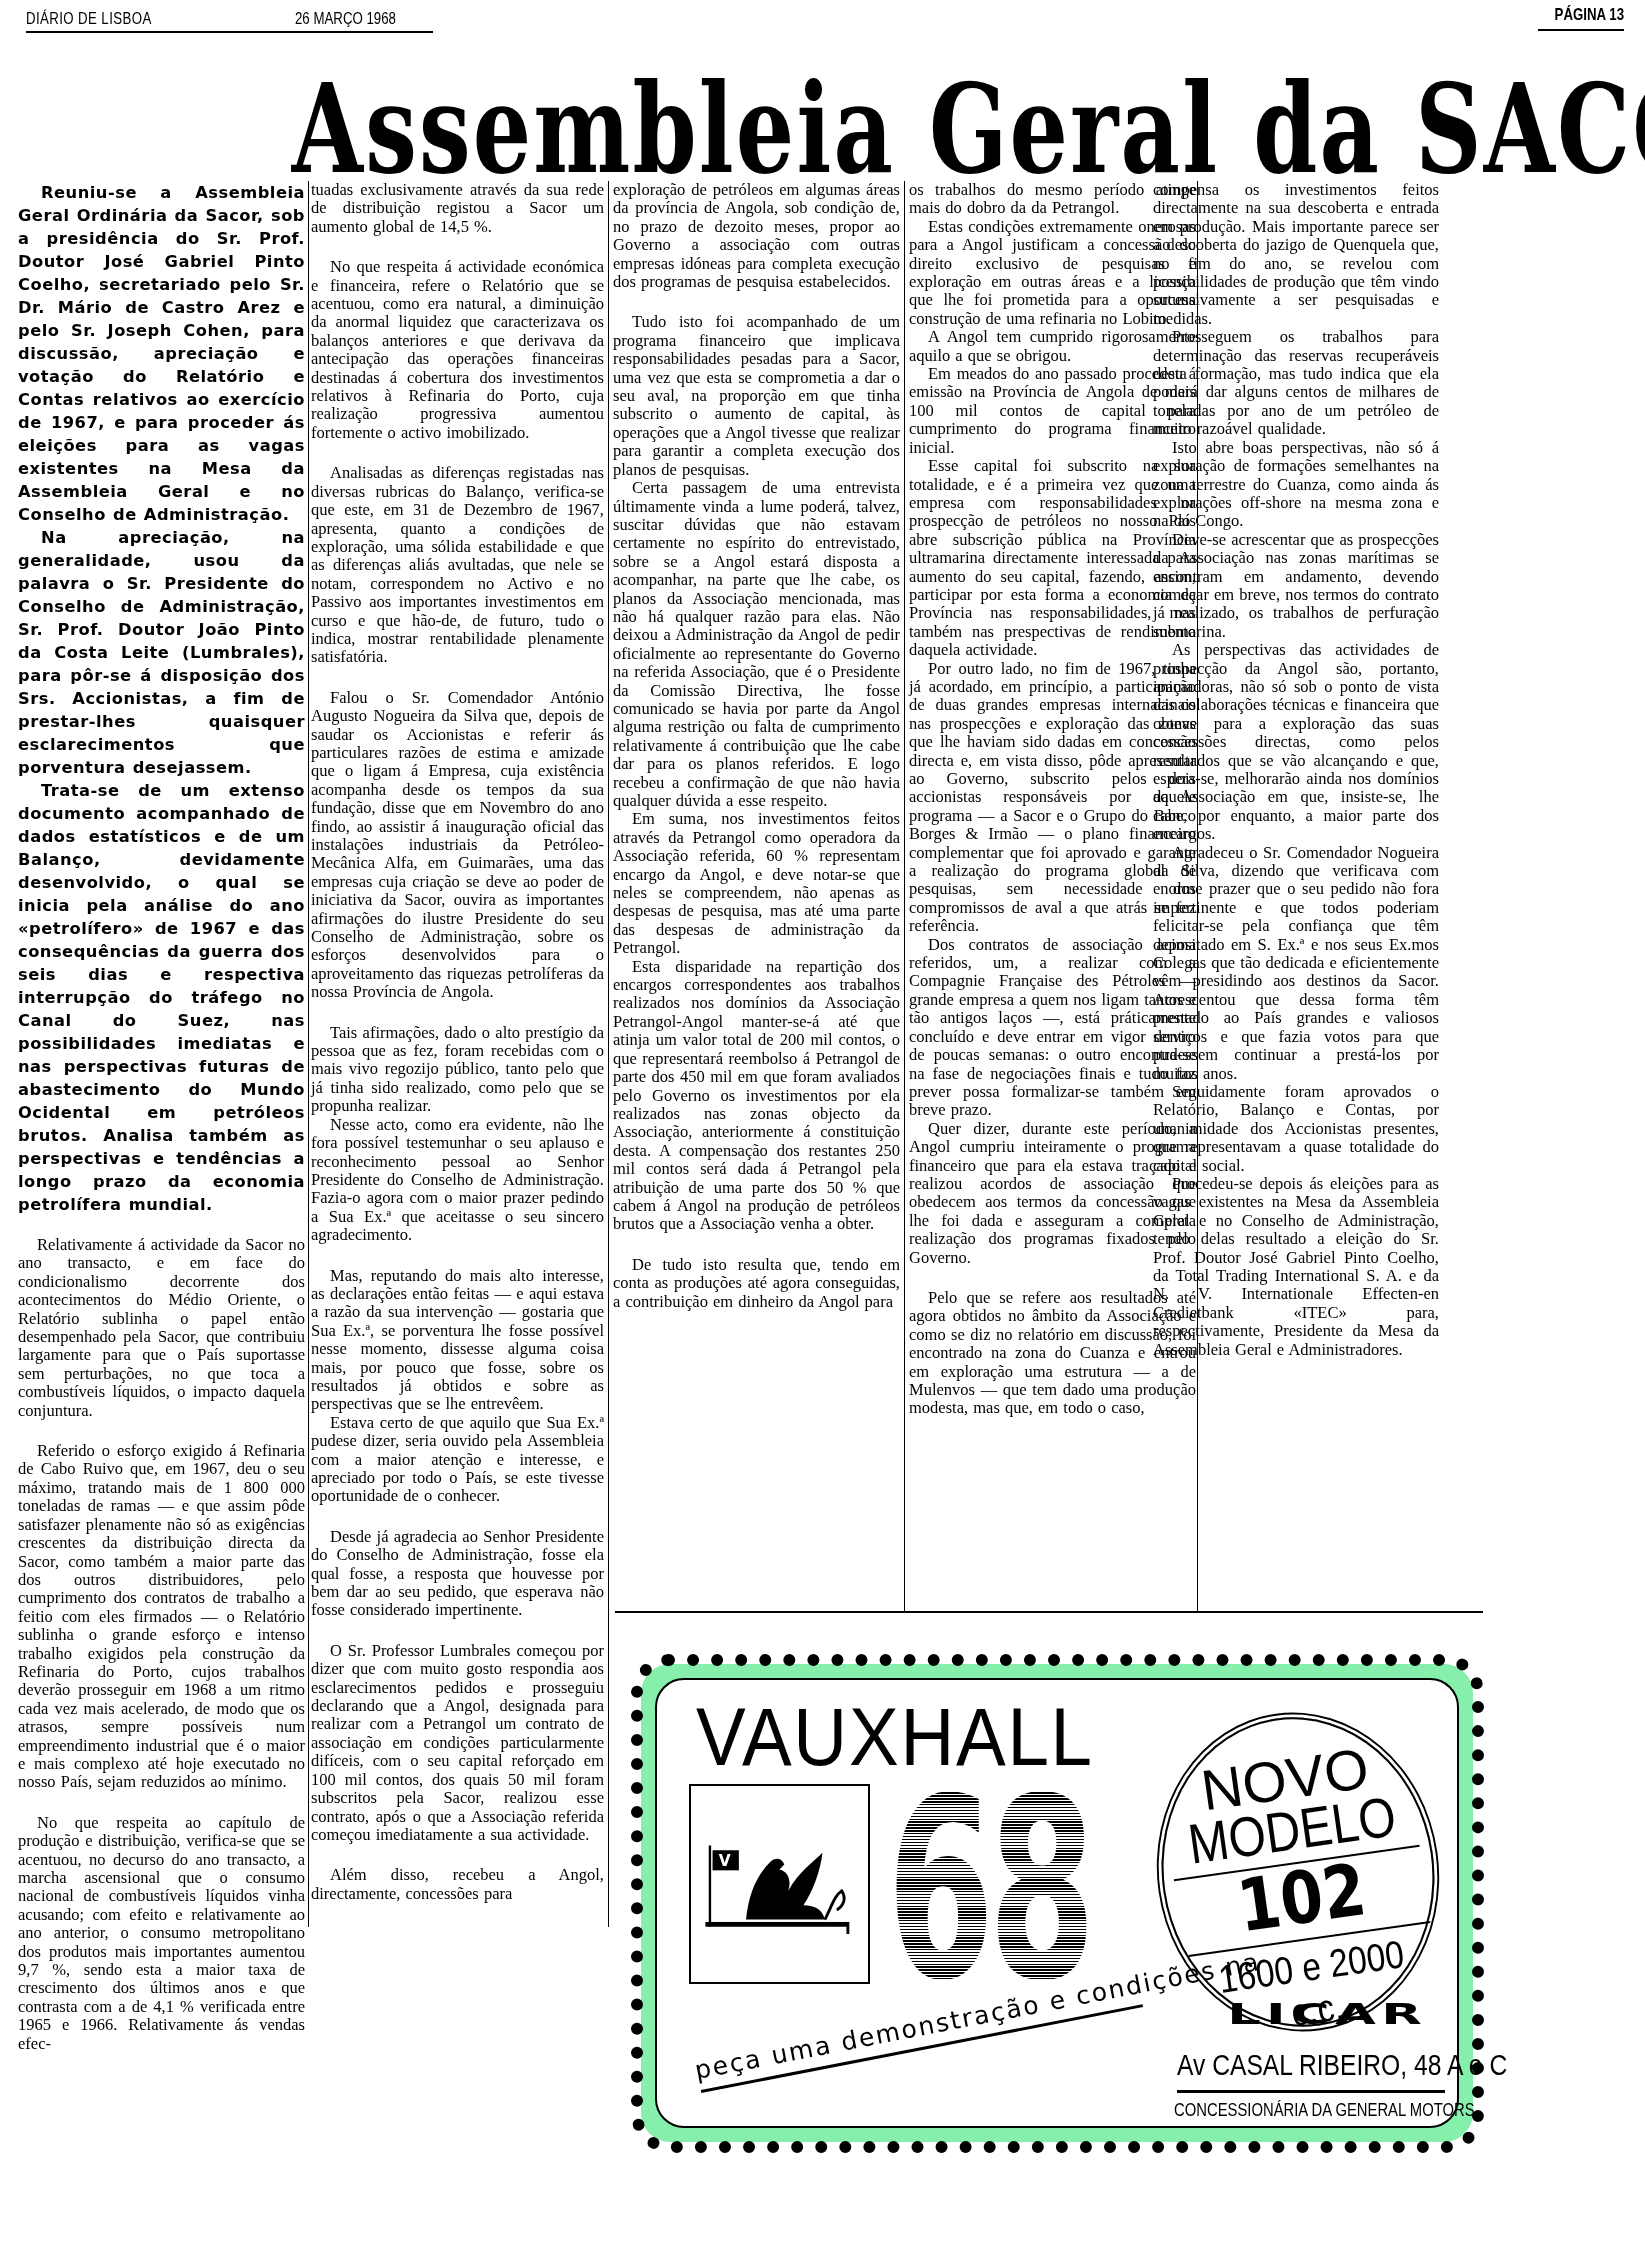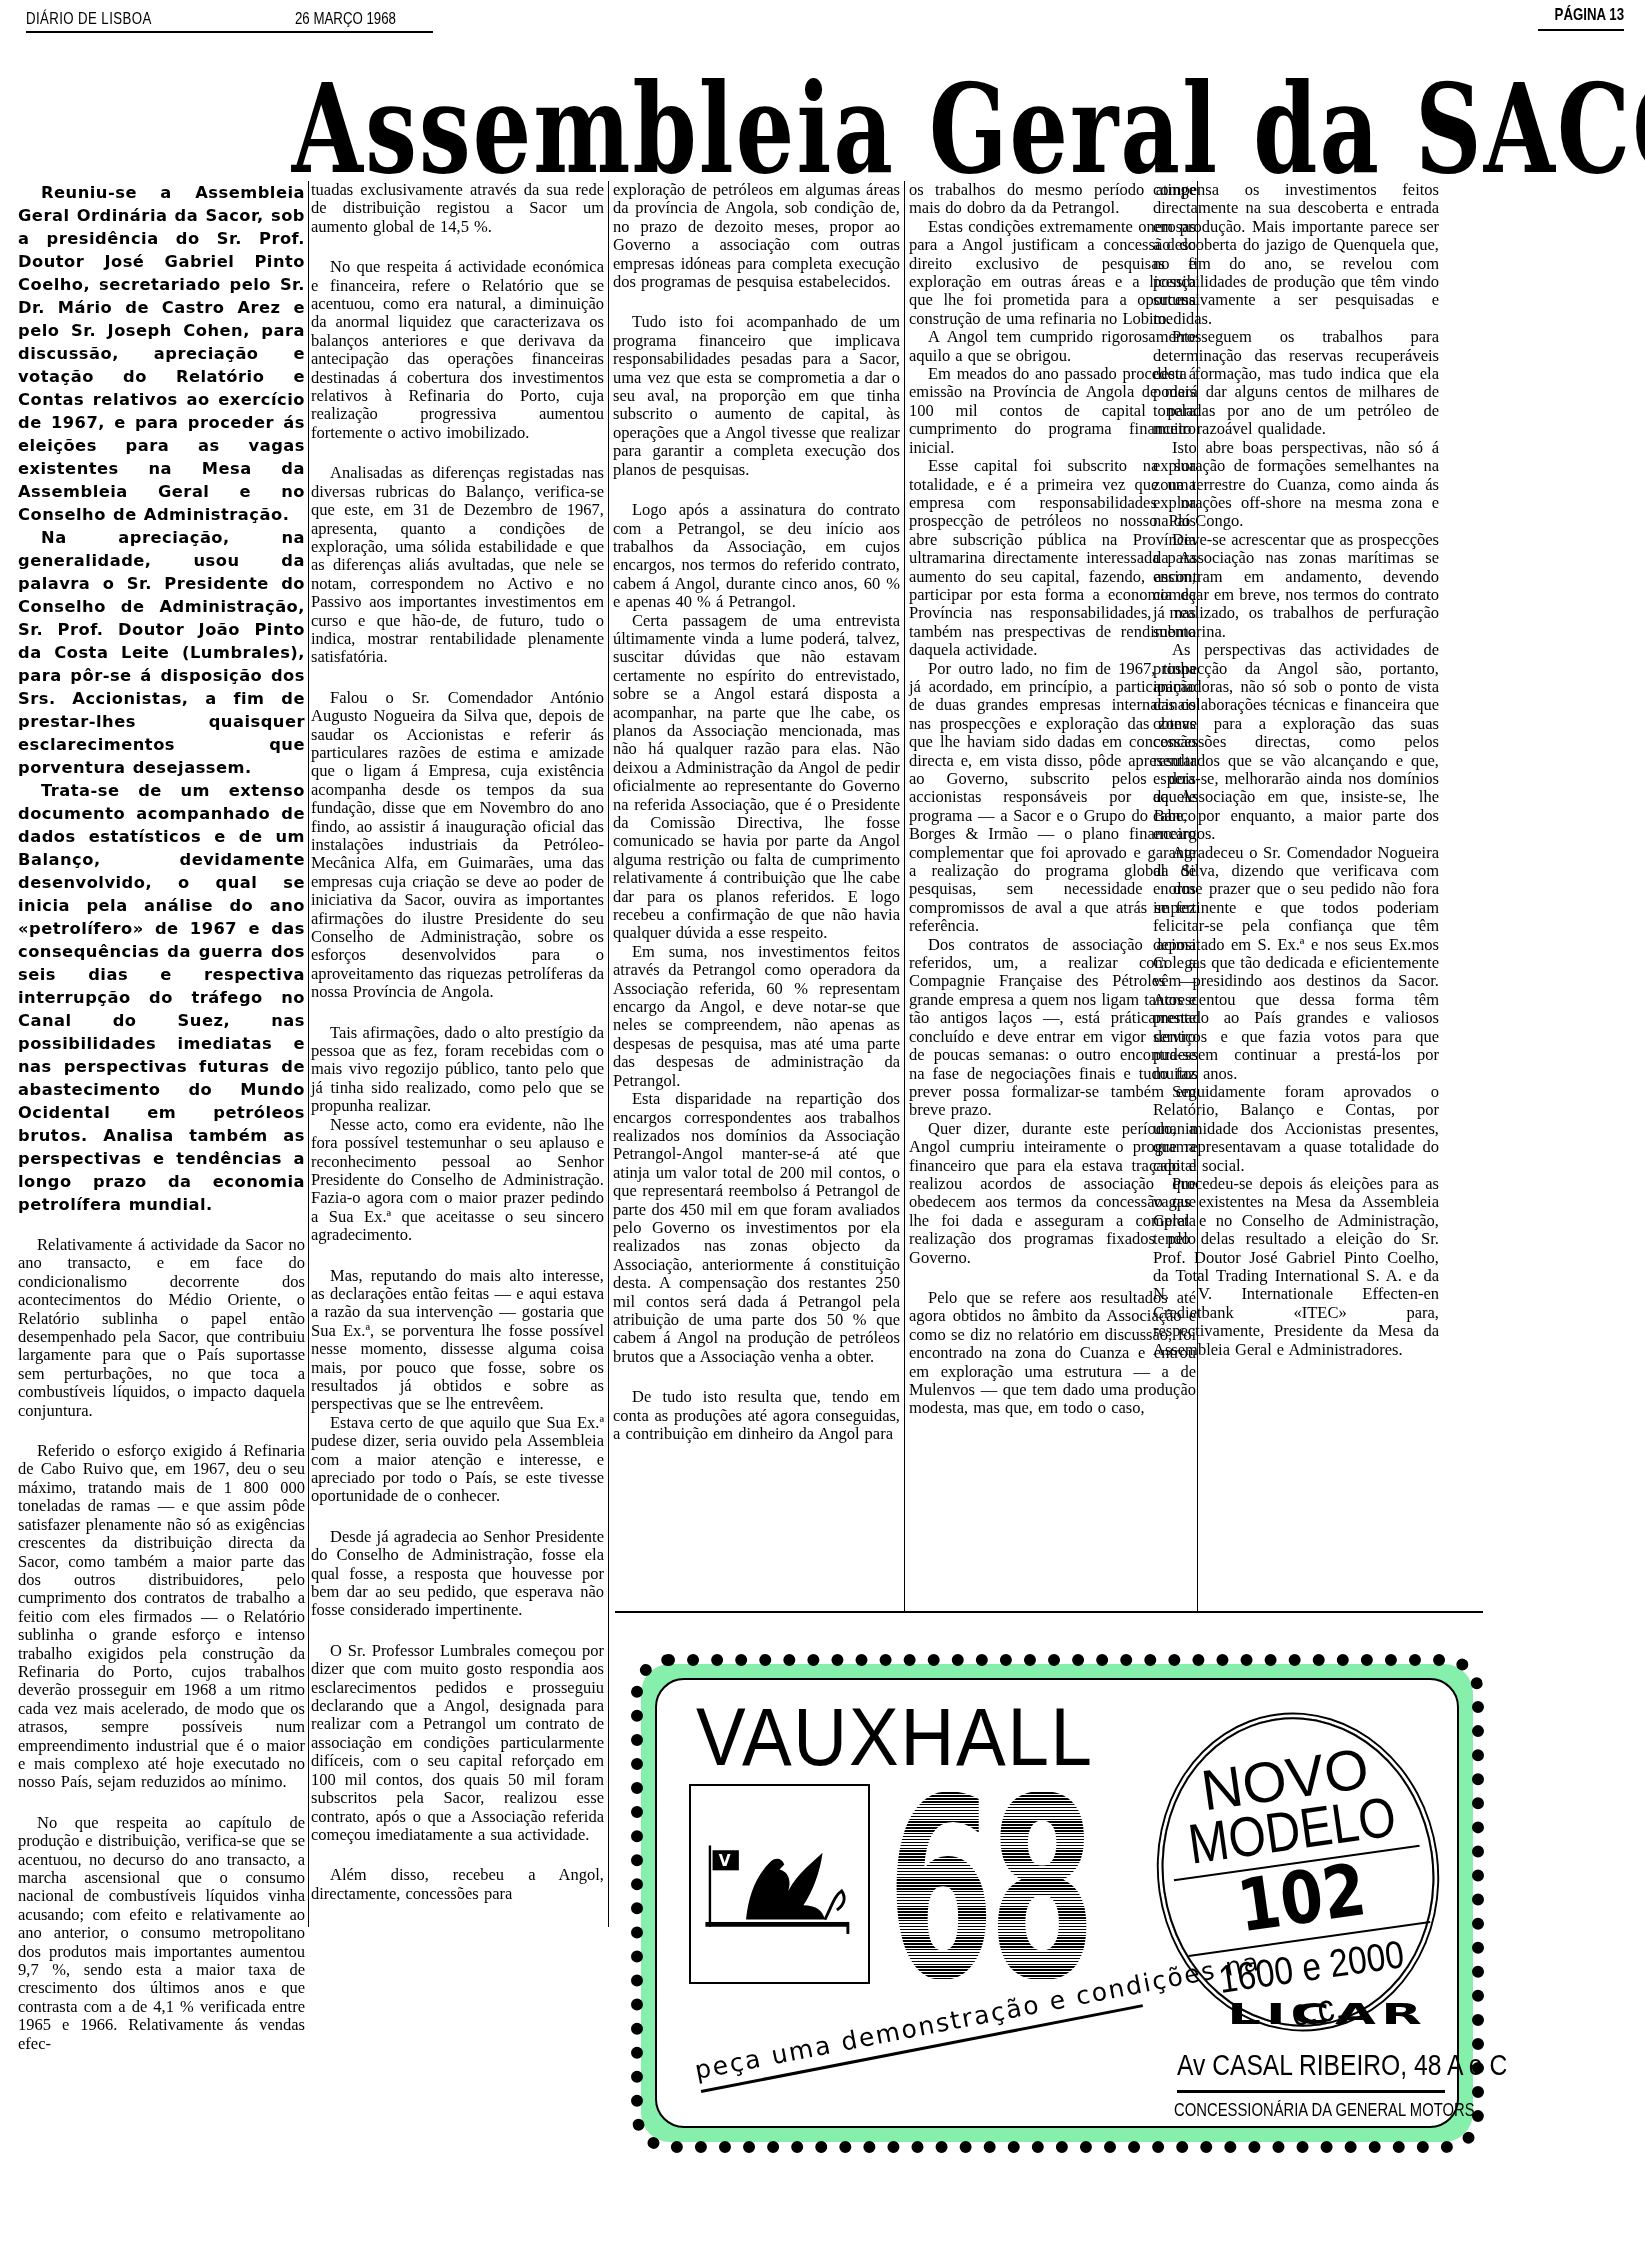--- a/index.html
+++ b/index.html
@@ -132,21 +132,20 @@
   <p>Estava certo de que aquilo que Sua Ex.ª pudese dizer, seria ouvido pela Assembleia com a maior atenção e interesse, e apreciado por todo o País, se este tivesse oportunidade de o conhecer.</p>
   <p class="gap">Desde já agradecia ao Senhor Presidente do Conselho de Administração, fosse ela qual fosse, a resposta que houvesse por bem dar ao seu pedido, que esperava não fosse considerado impertinente.</p>
   <p class="gap">O Sr. Professor Lumbrales começou por dizer que com muito gosto respondia aos esclarecimentos pedidos e prosseguiu declarando que a Angol, designada para realizar com a Petrangol um contrato de associação em condições particularmente difíceis, com o seu capital reforçado em 100 mil contos, dos quais 50 mil foram subscritos pela Sacor, realizou esse contrato, após o que a Associação referida começou imediatamente a sua actividade.</p>
   <p class="gap">Além disso, recebeu a Angol, directamente, concessões para</p>
 </div>
 <div class="vrule" style="left:608px; height:1746px;"></div>
 
 <div class="col col3">
   <p style="text-indent:0">exploração de petróleos em algumas áreas da província de Angola, sob condição de, no prazo de dezoito meses, propor ao Governo a associação com outras empresas idóneas para completa execução dos programas de pesquisa estabelecidos.</p>
   <p class="gap">Tudo isto foi acompanhado de um programa financeiro que implicava responsabilidades pesadas para a Sacor, uma vez que esta se comprometia a dar o seu aval, na proporção em que tinha subscrito o aumento de capital, às operações que a Angol tivesse que realizar para garantir a completa execução dos planos de pesquisas.</p>
-  <p class="gap">Logo após a assinatura do contrato com a Petrangol, se deu início aos trabalhos da Associação, em cujos encargos, nos termos do referido contrato, cabem á Angol, durante cinco anos, 60 % e apenas 40 % á Petrangol.</p>
   <p>Certa passagem de uma entrevista últimamente vinda a lume poderá, talvez, suscitar dúvidas que não estavam certamente no espírito do entrevistado, sobre se a Angol estará disposta a acompanhar, na parte que lhe cabe, os planos da Associação mencionada, mas não há qualquer razão para elas. Não deixou a Administração da Angol de pedir oficialmente ao representante do Governo na referida Associação, que é o Presidente da Comissão Directiva, lhe fosse comunicado se havia por parte da Angol alguma restrição ou falta de cumprimento relativamente á contribuição que lhe cabe dar para os planos referidos. E logo recebeu a confirmação de que não havia qualquer dúvida a esse respeito.</p>
   <p>Em suma, nos investimentos feitos através da Petrangol como operadora da Associação referida, 60 % representam encargo da Angol, e deve notar-se que neles se compreendem, não apenas as despesas de pesquisa, mas até uma parte das despesas de administração da Petrangol.</p>
   <p>Esta disparidade na repartição dos encargos correspondentes aos trabalhos realizados nos domínios da Associação Petrangol-Angol manter-se-á até que atinja um valor total de 200 mil contos, o que representará reembolso á Petrangol de parte dos 450 mil em que foram avaliados pelo Governo os investimentos por ela realizados nas zonas objecto da Associação, anteriormente á constituição desta. A compensação dos restantes 250 mil contos será dada á Petrangol pela atribuição de uma parte dos 50 % que cabem á Angol na produção de petróleos brutos que a Associação venha a obter.</p>
   <p class="gap">De tudo isto resulta que, tendo em conta as produções até agora conseguidas, a contribuição em dinheiro da Angol para</p>
 </div>
 <div class="vrule" style="left:904px; height:1430px;"></div>
 
 <div class="col col4">
   <p style="text-indent:0">os trabalhos do mesmo período atinge mais do dobro da da Petrangol.</p>
   <p>Estas condições extremamente onerosas para a Angol justificam a concessão do direito exclusivo de pesquisas e exploração em outras áreas e a licença que lhe foi prometida para a oportuna construção de uma refinaria no Lobito.</p>

